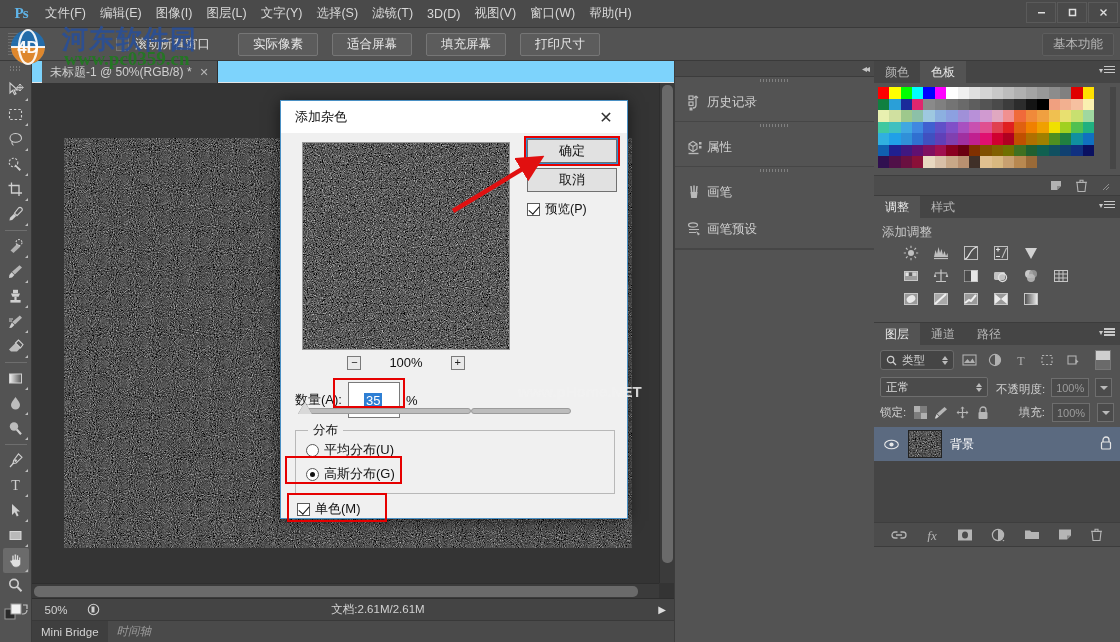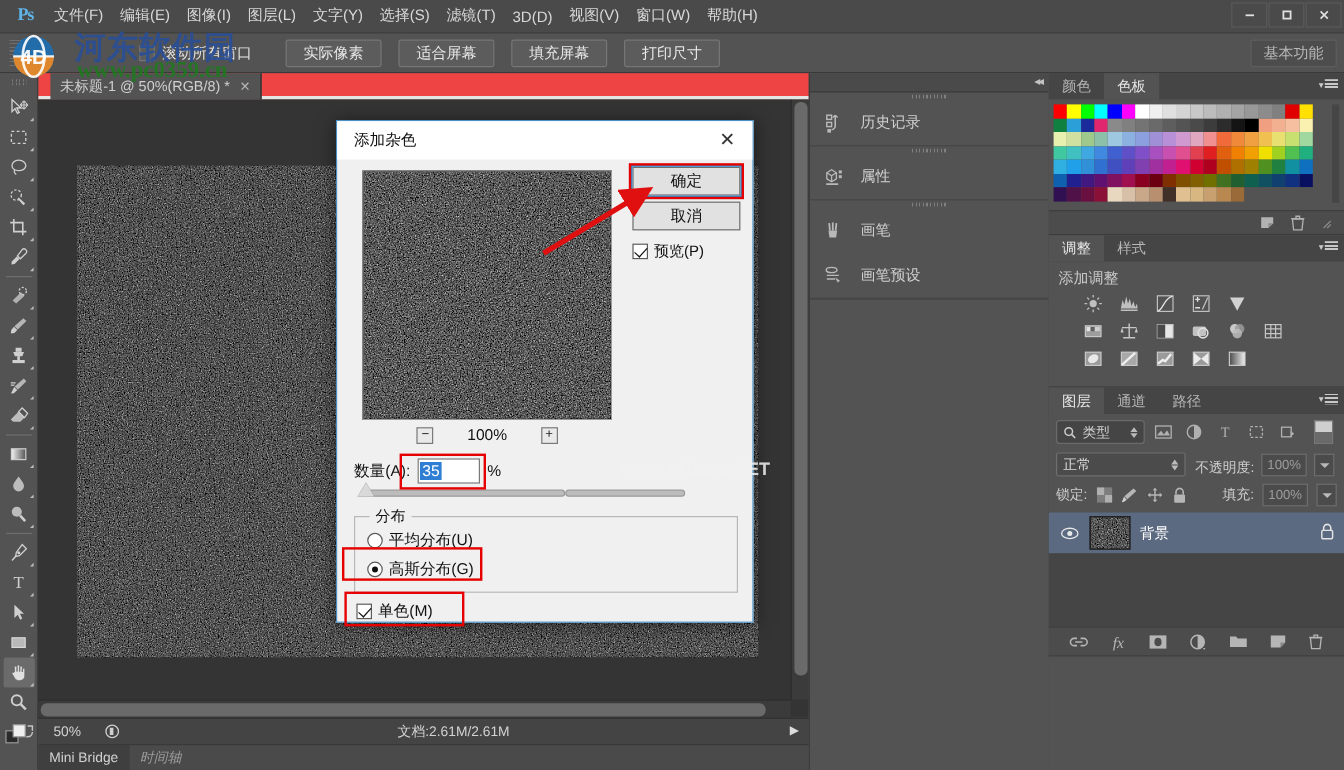--- a/index.html
+++ b/index.html
@@ -81,21 +81,21 @@
   .tool .corner {
     position:absolute; right:1px; bottom:1px; width:0;height:0;
     border-left:3px solid transparent; border-bottom:3px solid #bdbdbd;
   }
   .tool-sep { width:22px; height:1px; background:#6e6e6e; margin:3px 0; }
   .swatches-tool { margin-top:4px; position:relative; width:26px;height:24px; }
 
   
   .doctab-bar {
     position:absolute; left:32px; top:61px; width:642px; height:22px;
-    background:#ef4444; border-bottom:3px solid #e5e5e5;
+    background:#7dd3fc; border-bottom:1px solid #e5e5e5;
   }
   .doctab {
     display:inline-flex; align-items:center; height:22px; padding:0 8px;
     background:#535353; color:#cfcfcf; font-size:12px; gap:8px;
     margin-left:10px; border-right:1px solid #2e2e2e;
   }
   .doctab .x { font-size:11px; color:#b5b5b5; }
 
   .docwrap {
     position:absolute; left:32px; top:83px; width:642px; height:515px;
@@ -140,21 +140,21 @@
   .iconpanel {
     position:absolute; left:674px; top:61px; width:200px; height:581px;
     background:#535353; border-left:1px solid #3c3c3c;
   }
   .ip-head { height:16px; background:#4a4a4a; position:relative; border-bottom:1px solid #3c3c3c;}
   .ip-collapse { position:absolute; right:6px; top:2px; color:#c3c3c3; font-size:10px; letter-spacing:-2px;}
   .ip-group { border-bottom:1px solid #464646; position:relative; }
   .ip-grip { height:7px; display:flex; justify-content:center; align-items:center; }
   .ip-grip i { display:block; width:30px; height:3px;
     background:repeating-linear-gradient(to right,#808080 0 1px,transparent 1px 3px); }
-  .ip-row { display:flex; align-items:center; gap:10px; height:37px; padding-left:10px; }
+  .ip-row { display:flex; align-items:center; height:37px; padding-left:10px; }
   .ip-row .lbl { font-size:12.5px; color:#cfcfcf; }
   .ip-icon { width:22px; height:20px; display:flex; align-items:center; justify-content:center; color:#b9b9b9;}
   .ip-filler { height:330px; border-top:1px solid #464646; background:#535353;}
 
   
   .rdock { position:absolute; left:874px; top:61px; width:246px; height:581px; background:#535353; }
 
   .pnl { background:#535353; border-bottom:1px solid #3c3c3c; }
   .pnl-tabs { display:flex; height:22px; background:#454545; align-items:stretch; position:relative; }
   .pnl-tab { padding:0 11px; display:flex; align-items:center; font-size:12px; color:#b6b6b6;}
@@ -244,22 +244,22 @@
   .wchk { width:13px;height:13px;border:1px solid #5a5a5a;background:#fff; position:relative; }
   .wchk.on::after { content:""; position:absolute; left:3px; top:0px; width:5px;height:9px;
                     border:solid #111; border-width:0 1.6px 1.6px 0; transform:rotate(42deg); }
   .zoomrow { position:absolute; left:21px; top:254px; width:208px; display:flex;
              align-items:center; justify-content:center; gap:28px; }
   .zbtn { width:14px;height:14px;border:1px solid #7a7a7a;background:#e9e9e9;
           display:flex;align-items:center;justify-content:center;font-size:11px;color:#222;line-height:1;}
   .zlbl { font-size:13px; color:#111; }
   .amount-row { position:absolute; left:14px; top:281px; display:flex; align-items:center; gap:6px; }
   .amount-lbl { font-size:13px; color:#111; }
-  .amount-input { width:52px; height:21px; border:1px solid #7a7a7a; background:#fff;
-                  display:flex; align-items:center; padding-left:1px; }
+  .amount-input { width:52px; height:36px; border:1px solid #7a7a7a; background:#fff;
+                  display:flex; align-items:center; padding-left:15px; }
   .amount-sel { background:#2e7fd4; color:#fff; font-size:13px; padding:0 2px; }
   .pct { font-size:13px; color:#111; }
   .slider { position:absolute; left:22px; top:307px; width:168px; height:6px;
             background:#bcbcbc; border:1px solid #9b9b9b; border-radius:3px; }
   .slider-track2 { position:absolute; left:190px; top:307px; width:100px; height:6px;
             background:#bcbcbc; border:1px solid #9b9b9b; border-radius:3px;}
   .knob { position:absolute; left:17px; top:301px; width:0;height:0;
           border-left:7px solid transparent;border-right:7px solid transparent;
           border-bottom:12px solid #d9d9d9; filter:drop-shadow(0 0 0.5px #666); }
   .fieldset {

